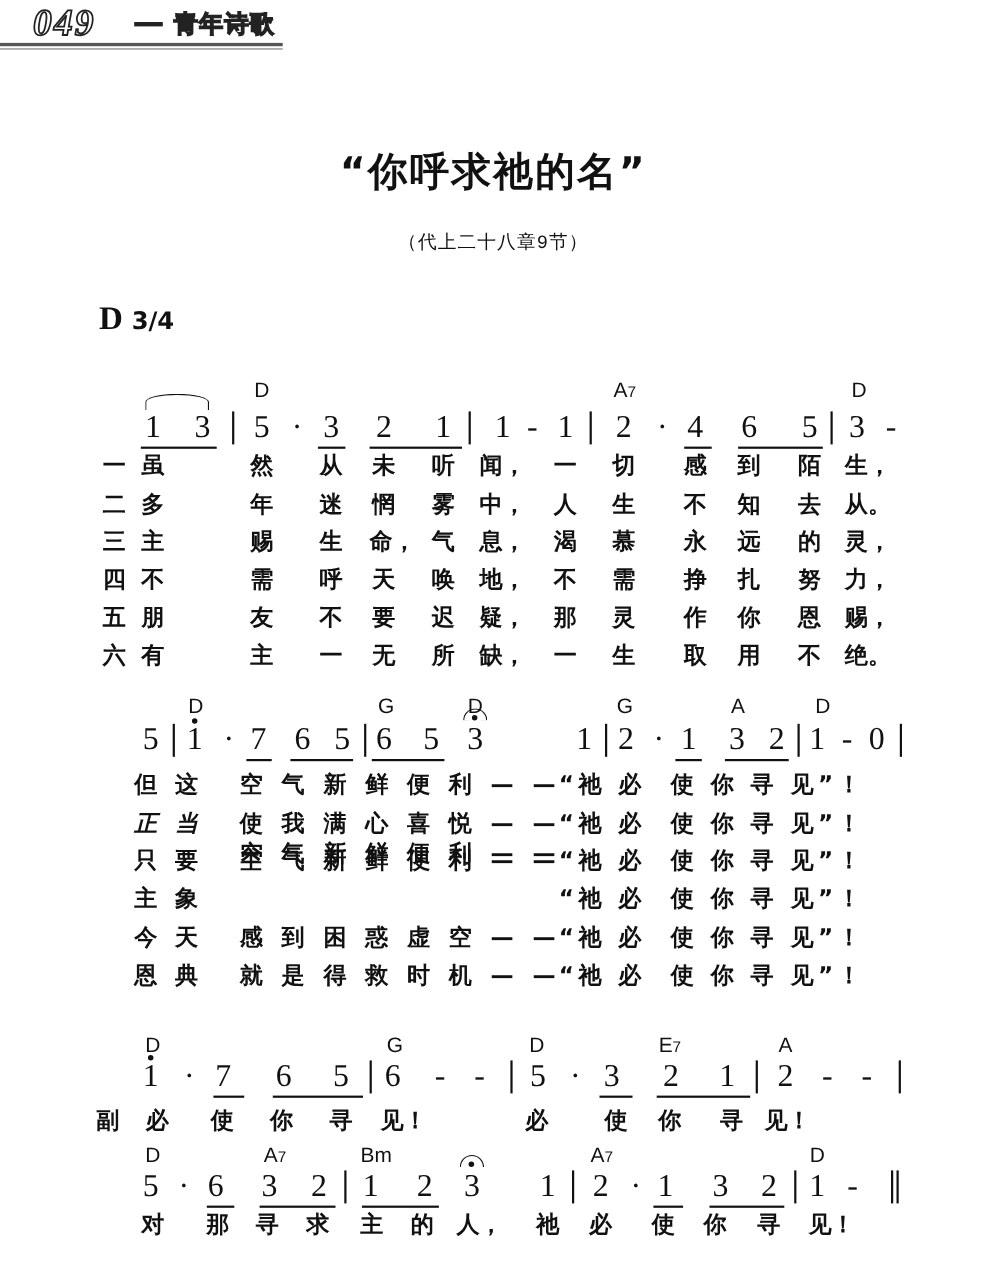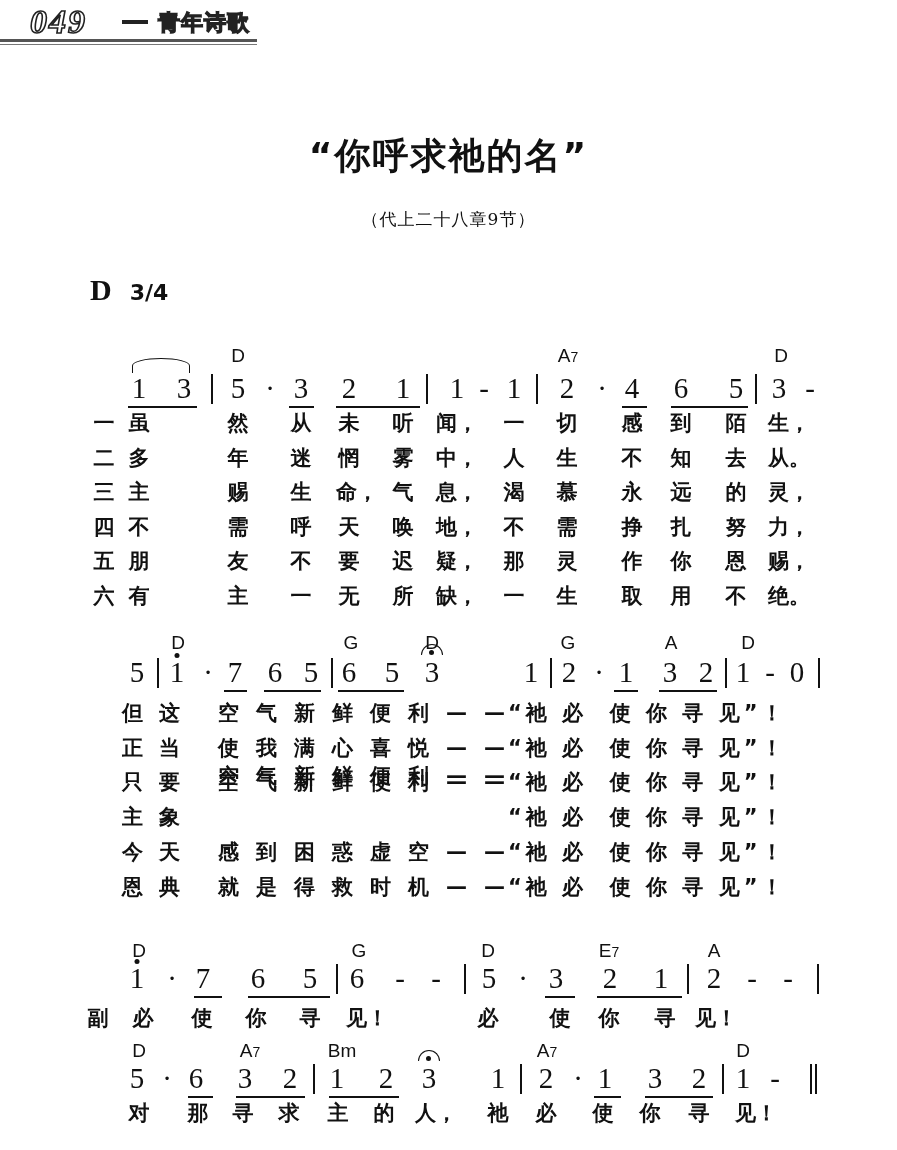--- a/index.html
+++ b/index.html
@@ -10,23 +10,23 @@
   .hdr-num { left:30px; top:2px; font-family:"Liberation Serif", serif; font-style:italic; font-weight:bold;
              font-size:34px; color:#fff; -webkit-text-stroke:1.6px #222; letter-spacing:2px; line-height:40px; }
   .hdr-dash { left:122px; top:20px; width:26px; height:4px; background:#222; }
   .hdr-book { left:158px; top:7px; font-family:"DejaVu Sans", sans-serif; font-weight:bold; font-size:22px;
               color:#fff; -webkit-text-stroke:1.2px #222; letter-spacing:1px; line-height:32px; }
   .hdr-rule1 { left:0; top:39px; width:257px; height:3px; background:#555; }
   .hdr-rule2 { left:0; top:44px; width:257px; height:1px; background:#777; }
   
   .title { left:0; width:897px; top:132px; text-align:center; font-family:"DejaVu Sans", sans-serif;
            font-weight:bold; font-size:36px; letter-spacing:2px; }
-  .subtitle { left:0; width:897px; top:208px; text-align:center; font-size:17px; letter-spacing:1px; }
+  .subtitle { left:0; width:897px; top:208px; text-align:center; font-size:17px; letter-spacing:1px;font-family:Liberation Mono, monospace; }
   .key { left:90px; top:273px; font-size:30px; font-family:"Liberation Serif", serif; font-weight:bold; }
-  .key span { font-family:"DejaVu Sans", sans-serif; font-size:22px; margin-left:18px; }
+  .key span { font-family:"DejaVu Sans", sans-serif; font-size:22px; margin-left:8px; }
   
   .chord { position:absolute; font-family:"Liberation Sans", sans-serif; font-size:19px; transform:translateX(-50%); }
   .chord sub { font-size:14px; vertical-align:baseline; position:relative; top:0; }
   .note { position:absolute; font-family:"Liberation Serif", serif; font-size:29px; transform:translateX(-50%);
           line-height:32px; }
   .bar { position:absolute; width:2px; height:30px; background:#111; }
   .uline { position:absolute; height:1.6px; background:#111; }
   .hidot { position:absolute; width:5px; height:5px; border-radius:50%; background:#111; transform:translateX(-50%); }
   .fermata { position:absolute; width:20px; height:10px; border:1.6px solid #111; border-bottom:none;
              border-radius:12px 12px 0 0; transform:translateX(-50%); }
@@ -193,21 +193,21 @@
     <div class="uline" style="left: 224px; width: 23px; top: 690px;"></div>
     <div class="uline" style="left: 264px; width: 57px; top: 690px;"></div>
     <div class="uline" style="left: 338px; width: 66px; top: 690px;"></div>
     <div class="uline" style="left: 614px; width: 24px; top: 690px;"></div>
     <div class="uline" style="left: 659px; width: 58px; top: 690px;"></div>
     <div class="hidot" style="left: 177px; top: 653px;"></div>
     <div class="fermata" style="left: 432px; top: 644px;"></div>
     <div class="lyr-l" style="left: 122px; top: 700px; letter-spacing: 16px;">但这</div>
     <div class="lyr-l" style="left: 218px; top: 700px; letter-spacing: 17px;">空气新鲜便利——</div>
     <div class="lyr-l" style="left: 508px; top: 700px; white-space: pre; letter-spacing: 4px;">“祂 必  使 你 寻 见”！</div>
-    <div class="lyr-l" style="left: 122px; top: 734.7px; letter-spacing: 16px;">正当</div>
+    <div class="lyr-l" style="left: 122px; top: 734.7px; letter-spacing: 16px; font-style: italic;">正当</div>
     <div class="lyr-l" style="left: 218px; top: 734.7px; letter-spacing: 17px;">使我满心喜悦——</div>
     <div class="lyr-l" style="left: 508px; top: 734.7px; white-space: pre; letter-spacing: 4px;">“祂 必  使 你 寻 见”！</div>
     <div class="lyr-l" style="left: 122px; top: 769.4px; letter-spacing: 16px;">只要</div>
     <div class="lyr-l" style="left: 218px; top: 769.4px; letter-spacing: 17px;">空气新鲜便利——</div>
     <div class="lyr-l" style="left: 508px; top: 769.4px; white-space: pre; letter-spacing: 4px;">“祂 必  使 你 寻 见”！</div>
     <div class="lyr-l" style="left: 122px; top: 804.1px; letter-spacing: 16px;">主象</div>
     <div class="lyr-l" style="left: 218px; top: 763px; letter-spacing: 17px;">空气新鲜便利——</div>
     <div class="lyr-l" style="left: 508px; top: 804.1px; white-space: pre; letter-spacing: 4px;">“祂 必  使 你 寻 见”！</div>
     <div class="lyr-l" style="left: 122px; top: 838.8px; letter-spacing: 16px;">今天</div>
     <div class="lyr-l" style="left: 218px; top: 838.8px; letter-spacing: 17px;">感到困惑虚空——</div>

